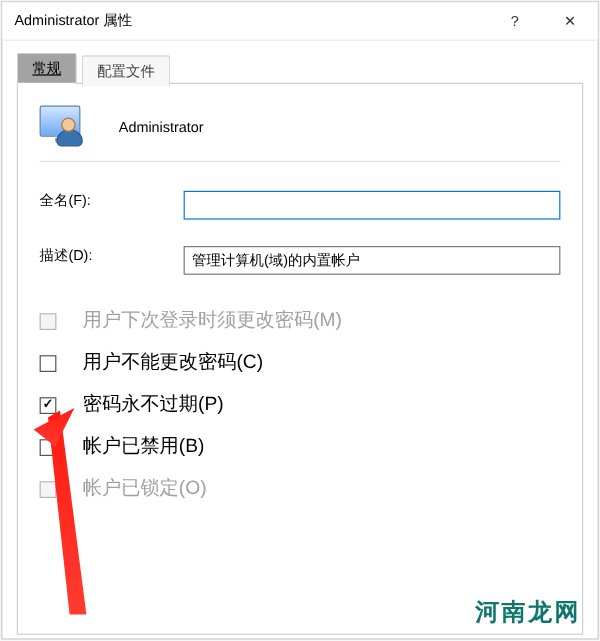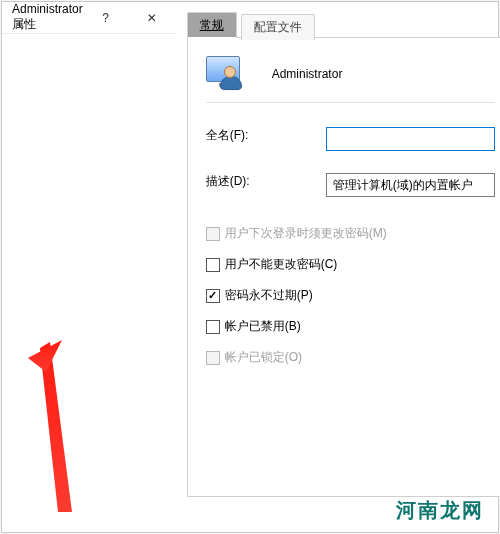--- a/index.html
+++ b/index.html
@@ -15,21 +15,21 @@
     overflow: hidden;
   }
   .window {
     position: absolute;
     left: 1px; top: 1px;
     width: 498px;
     height: 532px;
     background: #fff;
     border: 1px solid #c8c8c8;
     display: flex;
-    flex-direction: row;
+    flex-direction: column;
   }
   .titlebar {
     height: 32px;
     display: flex;
     align-items: center;
     padding-left: 10px;
     background: #fff;
     border-bottom: 1px solid #eaeaea;
   }
   .titlebar .title { flex: 1; font-size: 12px; }
@@ -149,23 +149,23 @@
     font-family: inherit;
     outline: none;
   }
   .form-input.focused { border-color: #0078d7; }
   .checks {
     margin-top: 28px;
   }
   .check-row {
     display: flex;
     align-items: center;
-    gap: 5px;
+    gap: 22px;
     margin-bottom: 14px;
-    font-size: 12px;
+    font-size: 16px;
   }
   .check-row.disabled { color: #a0a0a0; }
   .cbox {
     width: 14px; height: 14px;
     border: 1px solid #555;
     display: inline-flex;
     align-items: center; justify-content: center;
     background: #fff;
     font-size: 11px;
     line-height: 1;

